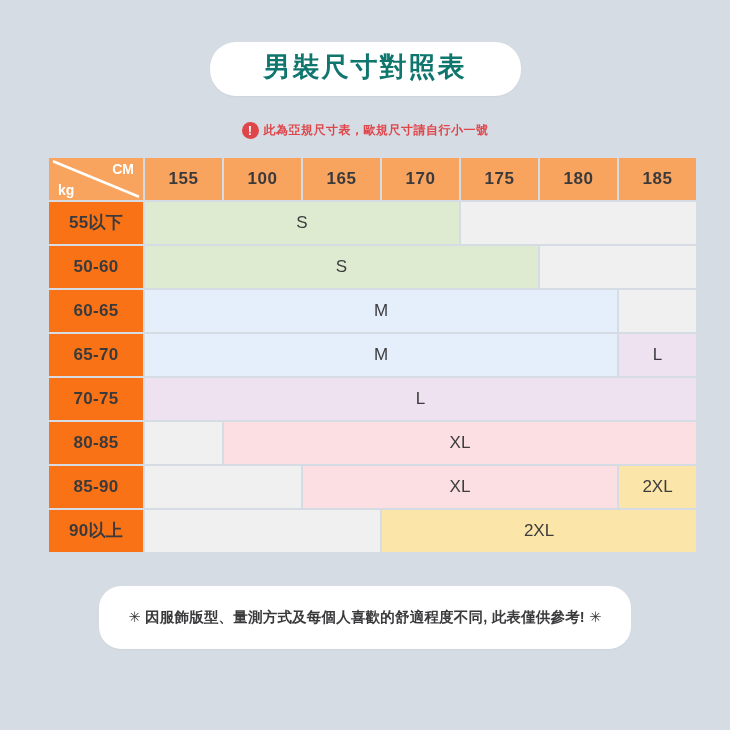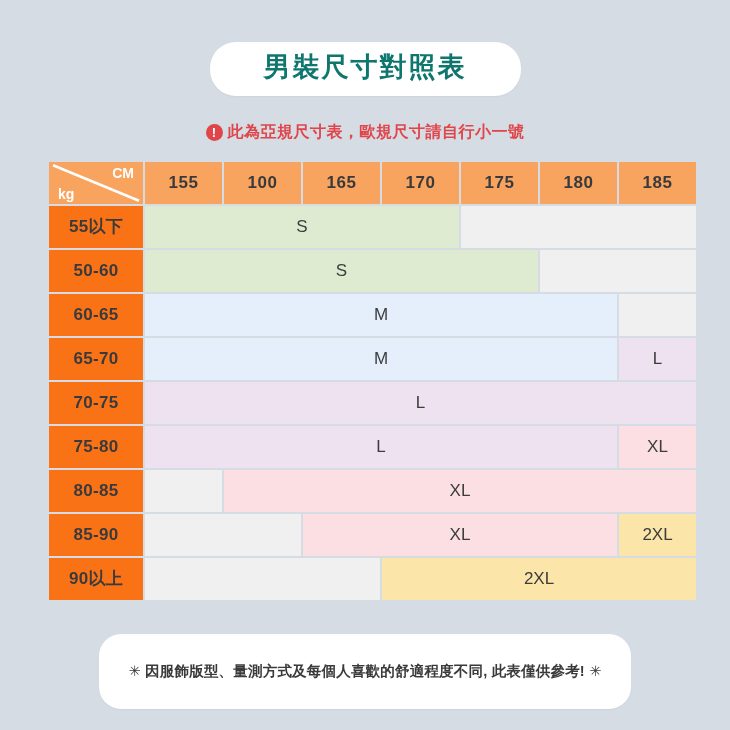--- a/index.html
+++ b/index.html
@@ -55,21 +55,21 @@
     background: #e0454a;
     color: #ffffff;
     font-size: 13px;
     font-weight: bold;
     line-height: 17px;
     text-align: center;
     flex: 0 0 auto;
     font-family: "Liberation Sans", sans-serif;
   }
   .subtitle-text {
-    font-size: 16px;
+    font-size: 12px;
     font-weight: bold;
     letter-spacing: 0.5px;
     white-space: nowrap;
     font-family: Liberation Serif, serif;
   }
 
   
   .table-wrap {
     margin-top: 17px;
     width: 636px;
@@ -144,21 +144,21 @@
   .f-pink   { background: #fcdfe2; }
   .f-yellow { background: #fce5a8; }
 
   .cell-text { font-size: 17px; color: #3c3c3e; }
 
   
   .footer-pill {
     margin-top: 32px;
     background: #ffffff;
     border-radius: 22px;
-    padding: 28px 30px;
+    padding: 22px 30px;
     box-shadow: 0 1px 2px rgba(0,0,0,0.04);
   }
   .footer-text {
     font-size: 14.5px;
     font-weight: bold;
     color: #3a3a3c;
     letter-spacing: 0.2px;
     white-space: nowrap;
   }
 </style>
@@ -223,25 +223,20 @@
           <tr>
             <td class="rl">65-70</td>
             <td class="f-blue" colspan="6"><span class="cell-text">M</span></td>
             <td class="f-purple" colspan="1"><span class="cell-text">L</span></td>
           </tr>
           <tr>
             <td class="rl">70-75</td>
             <td class="f-purple" colspan="7"><span class="cell-text">L</span></td>
           </tr>
           <tr>
-            <td class="rl">75-80</td>
-            <td class="f-purple" colspan="6"><span class="cell-text">L</span></td>
-            <td class="f-pink" colspan="1"><span class="cell-text">XL</span></td>
-          </tr>
-          <tr>
             <td class="rl">80-85</td>
             <td class="f-empty" colspan="1"></td>
             <td class="f-pink" colspan="6"><span class="cell-text">XL</span></td>
           </tr>
           <tr>
             <td class="rl">85-90</td>
             <td class="f-empty" colspan="2"></td>
             <td class="f-pink" colspan="4"><span class="cell-text">XL</span></td>
             <td class="f-yellow" colspan="1"><span class="cell-text">2XL</span></td>
           </tr>

